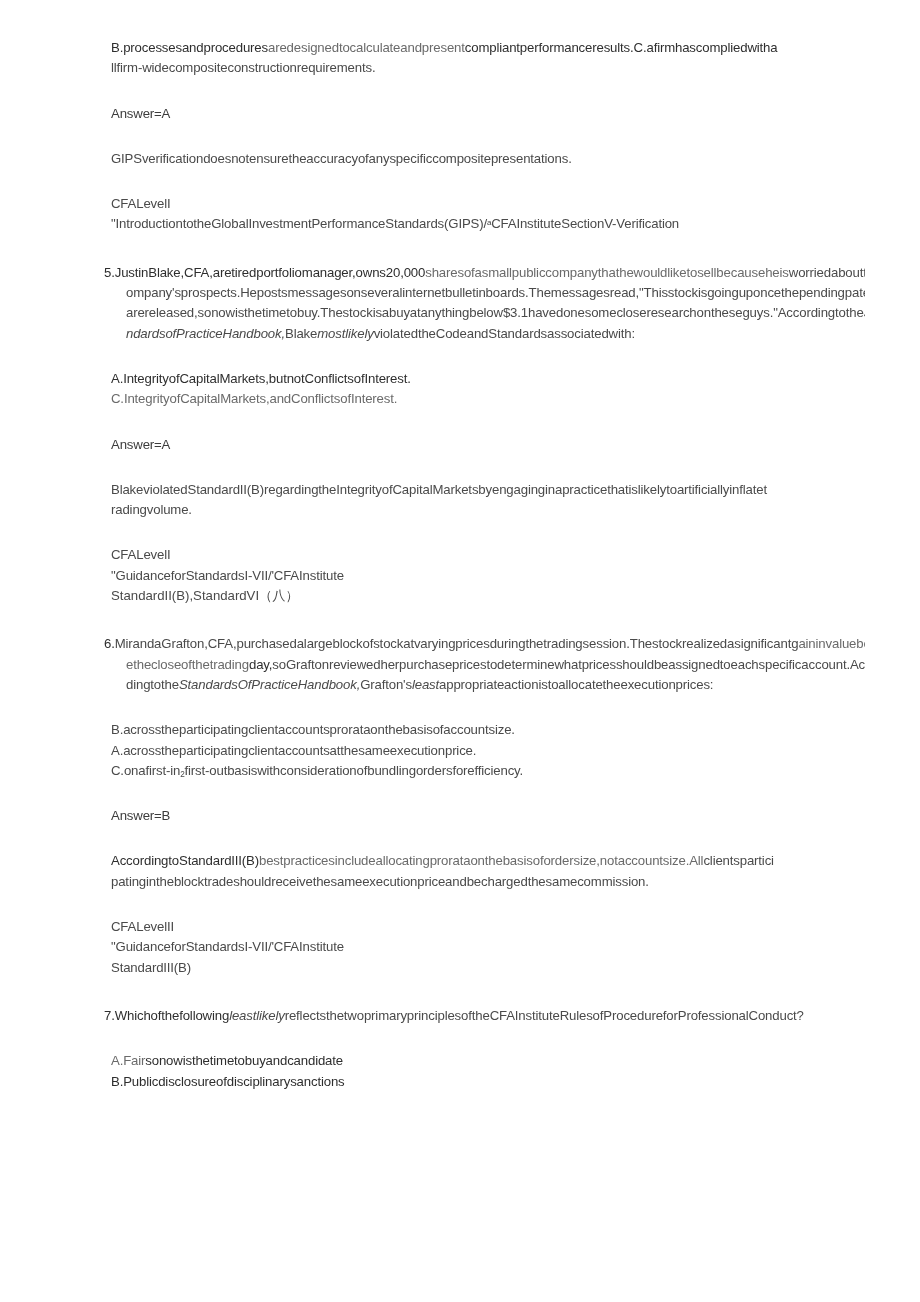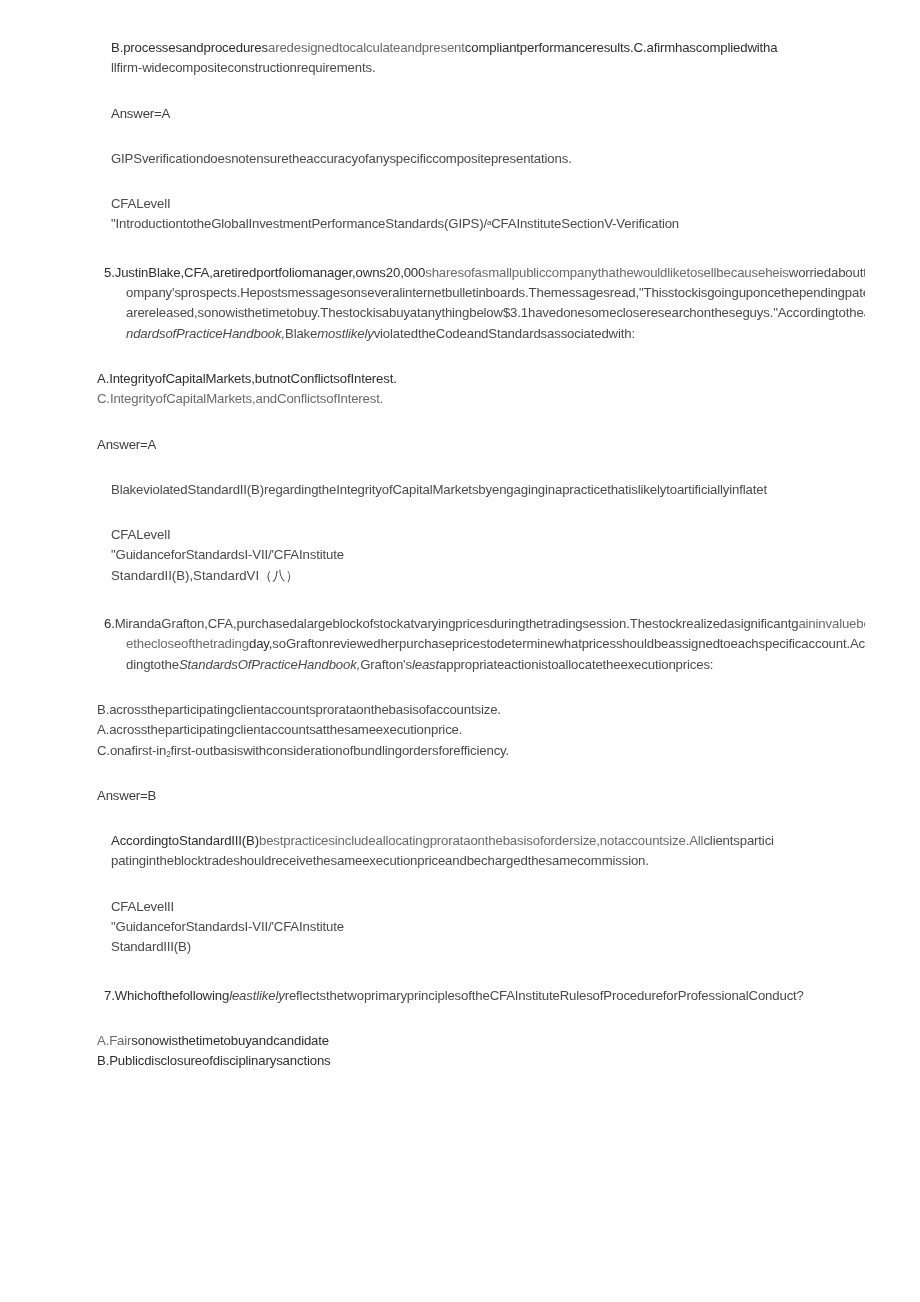--- a/index.html
+++ b/index.html
@@ -43,21 +43,21 @@
   .qblock {
     padding-left: 22px;
     text-indent: -22px;
     margin-left: 16px;
   }
   .qblock .qnum { }
   .indent-sm {
     margin-left: 23px;
   }
   .opt {
-    margin-left: 9px;
+    margin-left: 23px;
   }
   .sp-lg { height: 25px; }
   .sp-xl { height: 28px; }
 
   
   .it { font-style: italic; }
   .dk { color: #2e2e2e; }
   .md { color: #4a4a4a; }
   .lt { color: #6a6a6a; }
   sub.tiny {
@@ -111,20 +111,21 @@
       </div>
 
     <div class="sp-lg"></div>
 
     <div class="para opt">Answer=A</div>
 
     <div class="sp-lg"></div>
 
     <div class="para indent-sm md">
         <span class="ref-line">BlakeviolatedStandardII(B)regardingtheIntegrityofCapitalMarketsbyengaginginapracticethatislikelytoartificiallyinflatet</span>
+        <span class="ref-line">radingvolume.</span>
       </div>
 
     <div class="sp-lg"></div>
 
     <div class="para indent-sm md">
         <span class="ref-line">CFALevelI</span>
         <span class="ref-line">"GuidanceforStandardsI-VII/'CFAInstitute</span>
         <span class="ref-line cjk">StandardII(B),StandardVI（八）</span>
       </div>
 

